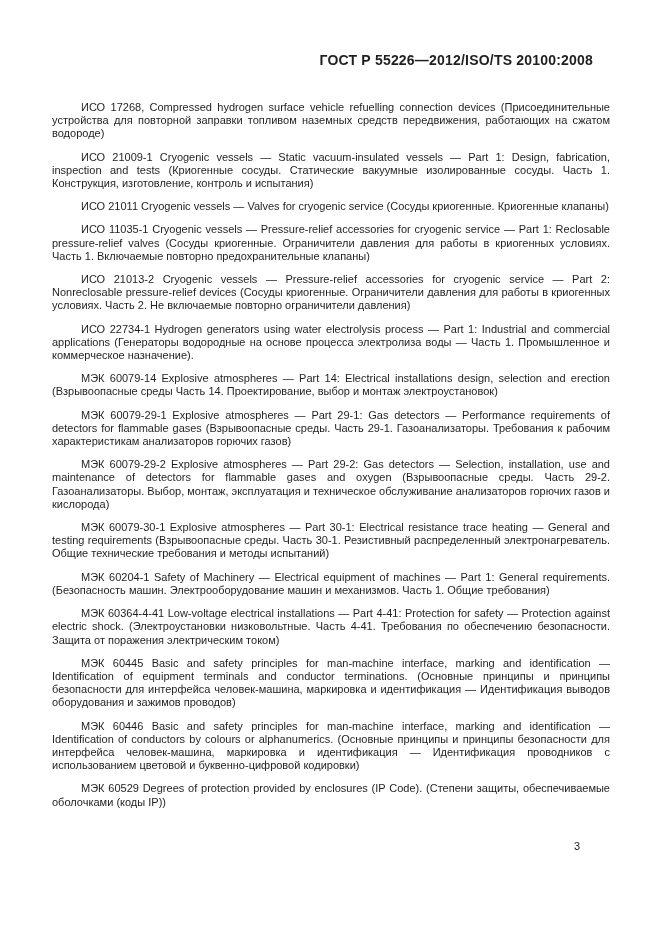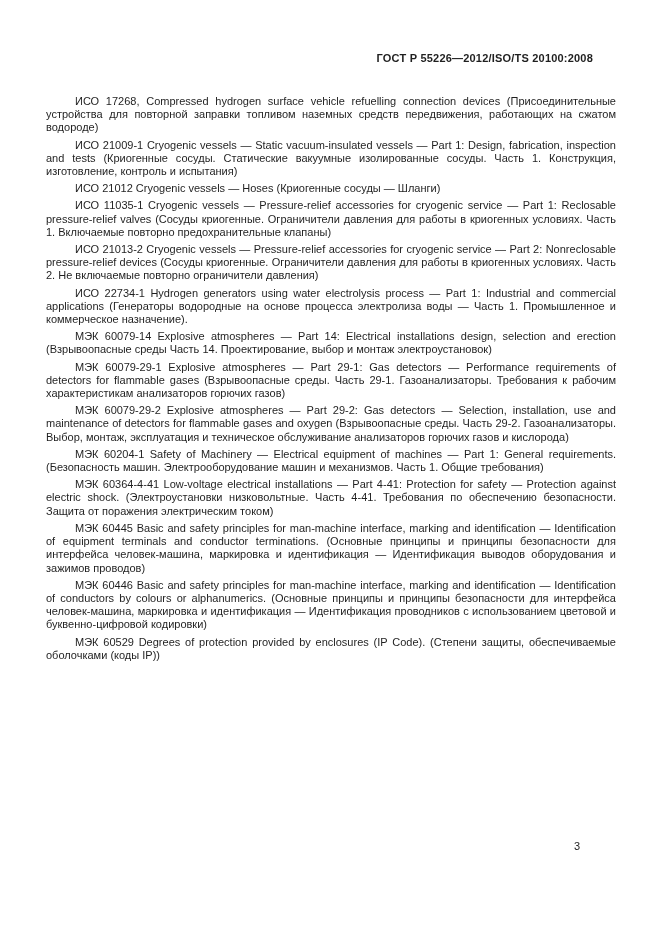--- a/index.html
+++ b/index.html
@@ -15,63 +15,64 @@
     font-family: "Liberation Sans", sans-serif;
     color: #1f1f1f;
     overflow: hidden;
   }
   .doc-header {
     position: absolute;
     top: 52px;
     left: 0;
     right: 68px;
     text-align: right;
-    font-size: 11px;
+    font-size: 14px;
     font-weight: bold;
     letter-spacing: 0.2px;
     white-space: nowrap;
   }
   .references {
     position: absolute;
     top: 91px;
     left: 42px;
     width: 578px;
     font-size: 11px;
     line-height: 13.2px;
     text-align: justify;
   }
   .references p {
-    margin: 4px;
+    margin: 10px;
     padding: 0;
     text-indent: 29px;
   }
   .page-number {
     position: absolute;
     top: 840px;
     left: 574px;
     font-size: 11px;
   }
 </style>
 </head>
 <body>
 
 <div class="page">
 
   <div class="doc-header">ГОСТ Р 55226—2012/ISO/TS 20100:2008</div>
 
   <div class="references">
     <p>ИСО 17268, Compressed hydrogen surface vehicle refuelling connection devices (Присоединительные устройства для повторной заправки топливом наземных средств передвижения, работающих на сжатом водороде)</p>
     <p>ИСО 21009-1 Cryogenic vessels — Static vacuum-insulated vessels — Part 1: Design, fabrication, inspection and tests (Криогенные сосуды. Статические вакуумные изолированные сосуды. Часть 1. Конструкция, изготовление, контроль и испытания)</p>
-    <p>ИСО 21012 Cryogenic vessels — Hoses (Криогенные сосуды — Шланги)</p>
+    <p>ИСО 21011 Cryogenic vessels — Valves for cryogenic service (Сосуды криогенные. Криогенные клапаны)</p>
     <p>ИСО 11035-1 Cryogenic vessels — Pressure-relief accessories for cryogenic service — Part 1: Reclosable pressure-relief valves (Сосуды криогенные. Ограничители давления для работы в криогенных условиях. Часть 1. Включаемые повторно предохранительные клапаны)</p>
     <p>ИСО 21013-2 Cryogenic vessels — Pressure-relief accessories for cryogenic service — Part 2: Nonreclosable pressure-relief devices (Сосуды криогенные. Ограничители давления для работы в криогенных условиях. Часть 2. Не включаемые повторно ограничители давления)</p>
     <p>ИСО 22734-1 Hydrogen generators using water electrolysis process — Part 1: Industrial and commercial applications (Генераторы водородные на основе процесса электролиза воды — Часть 1. Промышленное и коммерческое назначение).</p>
     <p>МЭК 60079-14 Explosive atmospheres — Part 14: Electrical installations design, selection and erection (Взрывоопасные среды Часть 14. Проектирование, выбор и монтаж электроустановок)</p>
     <p>МЭК 60079-29-1 Explosive atmospheres — Part 29-1: Gas detectors — Performance requirements of detectors for flammable gases (Взрывоопасные среды. Часть 29-1. Газоанализаторы. Требования к рабочим характеристикам анализаторов горючих газов)</p>
     <p>МЭК 60079-29-2 Explosive atmospheres — Part 29-2: Gas detectors — Selection, installation, use and maintenance of detectors for flammable gases and oxygen (Взрывоопасные среды. Часть 29-2. Газоанализаторы. Выбор, монтаж, эксплуатация и техническое обслуживание анализаторов горючих газов и кислорода)</p>
+    <p>МЭК 60079-30-1 Explosive atmospheres — Part 30-1: Electrical resistance trace heating — General and testing requirements (Взрывоопасные среды. Часть 30-1. Резистивный распределенный электронагреватель. Общие технические требования и методы испытаний)</p>
     <p>МЭК 60204-1 Safety of Machinery — Electrical equipment of machines — Part 1: General requirements. (Безопасность машин. Электрооборудование машин и механизмов. Часть 1. Общие требования)</p>
     <p>МЭК 60364-4-41 Low-voltage electrical installations — Part 4-41: Protection for safety — Protection against electric shock. (Электроустановки низковольтные. Часть 4-41. Требования по обеспечению безопасности. Защита от поражения электрическим током)</p>
     <p>МЭК 60445 Basic and safety principles for man-machine interface, marking and identification — Identification of equipment terminals and conductor terminations. (Основные принципы и принципы безопасности для интерфейса человек-машина, маркировка и идентификация — Идентификация выводов оборудования и зажимов проводов)</p>
     <p>МЭК 60446 Basic and safety principles for man-machine interface, marking and identification — Identification of conductors by colours or alphanumerics. (Основные принципы и принципы безопасности для интерфейса человек-машина, маркировка и идентификация — Идентификация проводников с использованием цветовой и буквенно-цифровой кодировки)</p>
     <p>МЭК 60529 Degrees of protection provided by enclosures (IP Code). (Степени защиты, обеспечиваемые оболочками (коды IP))</p>
   </div>
 
   <div class="page-number">3</div>
 
 </div>

